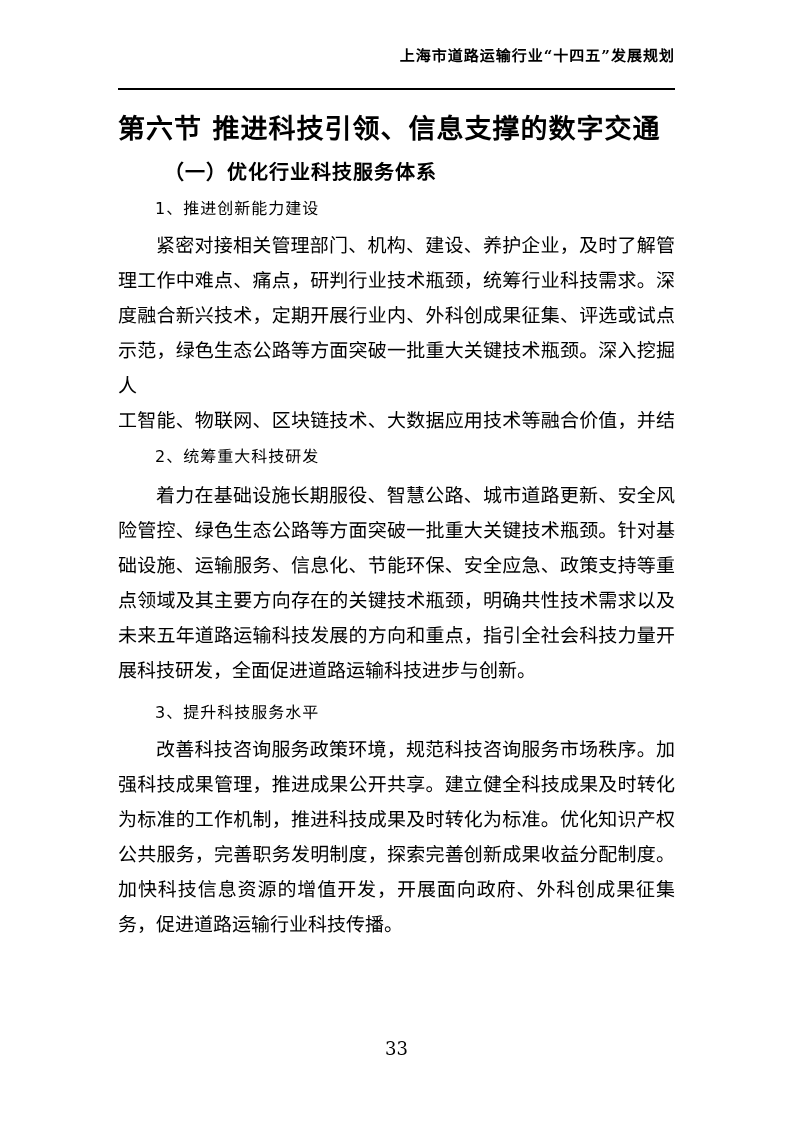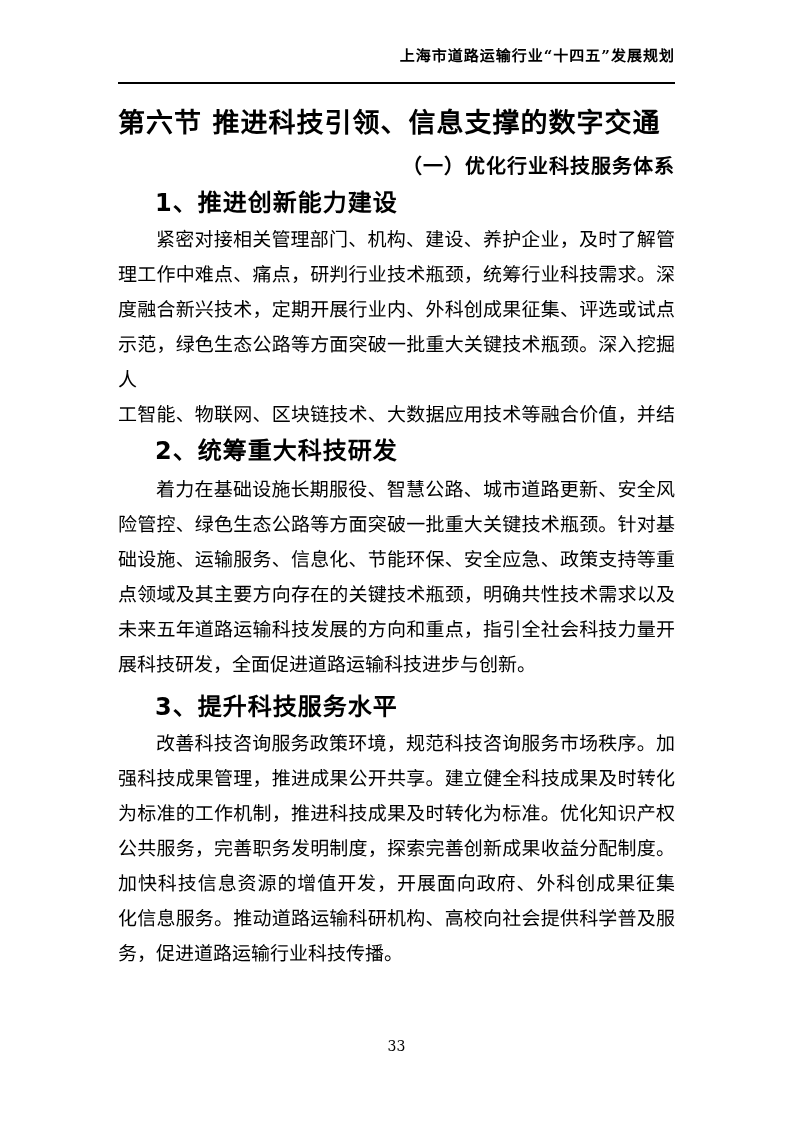--- a/index.html
+++ b/index.html
@@ -23,21 +23,21 @@
     width: 557px;
   }
   .running-header {
     margin-top: 46px;
     text-align: right;
     font-family: "DejaVu Serif", serif;
     font-weight: bold;
     font-size: 15px;
     letter-spacing: 1px;
     line-height: 20px;
-    padding-bottom: 16px;
+    padding-bottom: 22px;
     border-bottom: 2px solid #000;
   }
   .section-title {
     margin-top: 24px;
     font-family: "DejaVu Sans", sans-serif;
     font-weight: bold;
     font-size: 27px;
     line-height: 30px;
     text-align: left;
     padding-right: 48px;
@@ -46,26 +46,25 @@
   }
   .subsection-title {
     margin-top: 15px;
     font-family: "DejaVu Sans", sans-serif;
     font-weight: bold;
     font-size: 20px;
     line-height: 26px;
     padding-left: 46px;
     letter-spacing: 1px;
     white-space: nowrap;
-    text-align: right;
   }
   .block-heading {
     font-family: "DejaVu Sans", sans-serif;
-    font-weight: bold;
-    font-size: 24px;
+    font-weight: normal;
+    font-size: 16px;
     line-height: 26px;
     padding-left: 37px;
     letter-spacing: 1px;
     white-space: nowrap;
   }
   .h-1 { margin-top: 11px; }
   .h-2 { margin-top: 6px; }
   .h-3 { margin-top: 12px; }
   .para {
     font-size: 19px;
@@ -79,21 +78,21 @@
     text-align-last: justify;
   }
   .line.first { text-indent: 2em; }
   .line.last { text-align-last: left; }
   .page-number {
     position: absolute;
     left: 0;
     width: 793px;
     top: 1038px;
     text-align: center;
-    font-size: 14px;
+    font-size: 18px;
     font-family: "DejaVu Serif", serif;
   }
 </style>
 </head>
 <body>
 
 <div class="page">
   <div class="content">
 
     <div class="running-header">上海市道路运输行业“十四五”发展规划</div>
@@ -121,20 +120,19 @@
       <div class="line last">展科技研发，全面促进道路运输科技进步与创新。</div>
     </div>
 
     <div class="block-heading h-3">3、提升科技服务水平</div>
     <div class="para p-3">
       <div class="line first">改善科技咨询服务政策环境，规范科技咨询服务市场秩序。加</div>
       <div class="line">强科技成果管理，推进成果公开共享。建立健全科技成果及时转化</div>
       <div class="line">为标准的工作机制，推进科技成果及时转化为标准。优化知识产权</div>
       <div class="line">公共服务，完善职务发明制度，探索完善创新成果收益分配制度。</div>
       <div class="line">加快科技信息资源的增值开发，开展面向政府、外科创成果征集</div>
-      <div class="line">化信息服务。推动道路运输科研机构、高校向社会提供科学普及服</div>
       <div class="line last">务，促进道路运输行业科技传播。</div>
     </div>
 
   </div>
 
   <div class="page-number">33</div>
 </div>
 
 </body></html>

